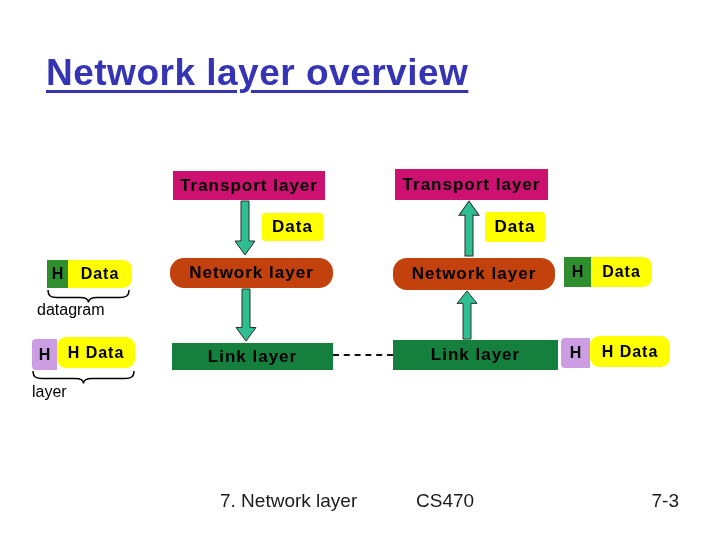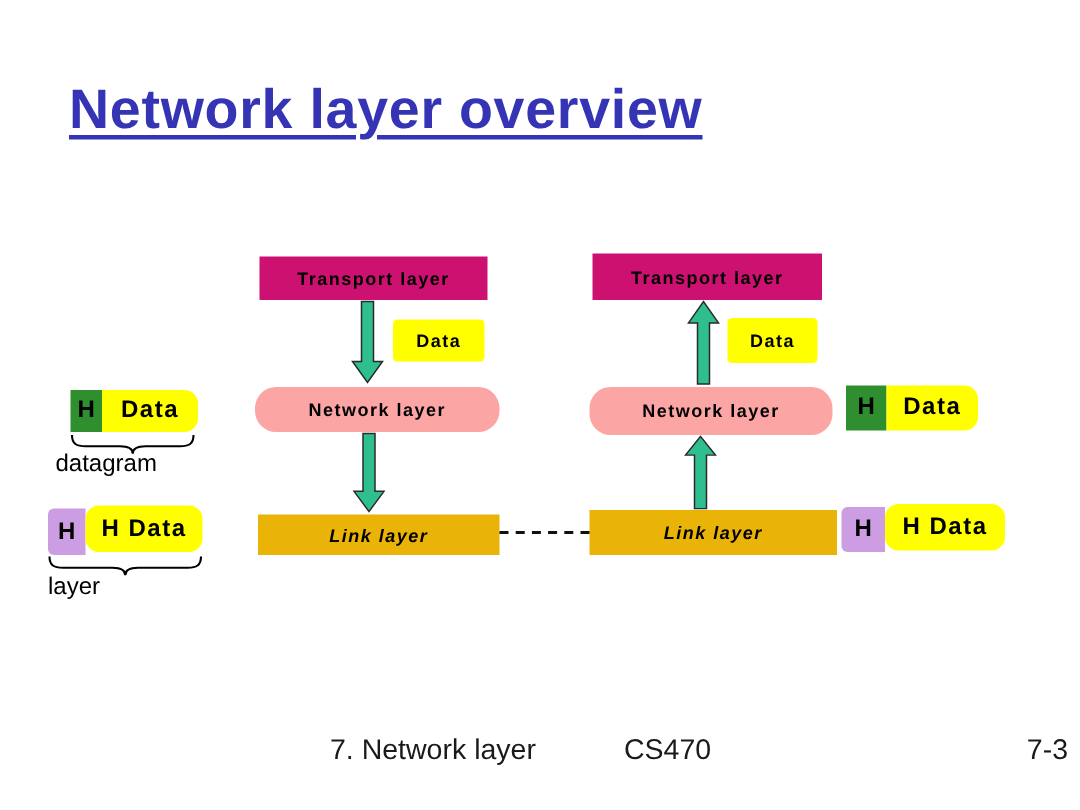--- a/index.html
+++ b/index.html
@@ -11,25 +11,25 @@
 
   .title {
     left:46px; top:52px;
     font-size:37px; font-weight:700; color:#3434B4;
     text-decoration:underline; text-decoration-thickness:3px; text-underline-offset:5px;
     letter-spacing:0.5px; white-space:nowrap;
   }
 
   .layerbox {
     display:flex; align-items:center; justify-content:center;
-    font-size:12px; font-weight:700; color:#000; letter-spacing:1px; white-space:nowrap;
+    font-size:17px; font-weight:700; color:#000; letter-spacing:1px; white-space:nowrap;
   }
   .transport { background:#CC1170; }
-  .network   { background:#fca5a5;border-radius:14px; }
-  .link      { background:#eab308;font-style:italic; }
+  .network   { background:#c2410c;border-radius:14px; }
+  .link      { background:#15803d; }
   .databox   { background:#FFFF00; border-radius:3px; }
 
   .pdu-h {
     display:flex; align-items:center; justify-content:center;
     font-size:16px; font-weight:700; color:#000;
   }
   .pdu-green  { background:#2F8F2F; }
   .pdu-purple { background:#CC9DE3; border-radius:4px 0 0 4px; }
   .pdu-yellow {
     background:#FFFF00; display:flex; align-items:center; justify-content:center;
@@ -71,21 +71,21 @@
 
   
   .rdg-h    { left:564px; top:257px; width:27px; height:30px; }
   .rdg-data { left:591px; top:257px; width:61px; height:30px; border-radius:0 9px 9px 0; }
   .rfr-h    { left:561px; top:338px; width:29px; height:30px; }
   .rfr-data { left:590px; top:336px; width:80px; height:31px; border-radius:9px; }
 
   
   .f-lesson { left:220px; top:490px; }
   .f-course { left:416px; top:490px; }
-  .f-page   { left:668px; top:490px; width:44px; text-align:right; }
+  .f-page   { left:635px; top:490px; width:44px; text-align:right; }
 </style>
 </head>
 <body>
 
 <div class="slide">
 
   <div class="abs title">Network layer overview</div>
 
   <div class="abs layerbox transport l-transport">Transport layer</div>
   <svg class="abs l-arrow1" viewBox="0 0 22 56" preserveAspectRatio="none">

